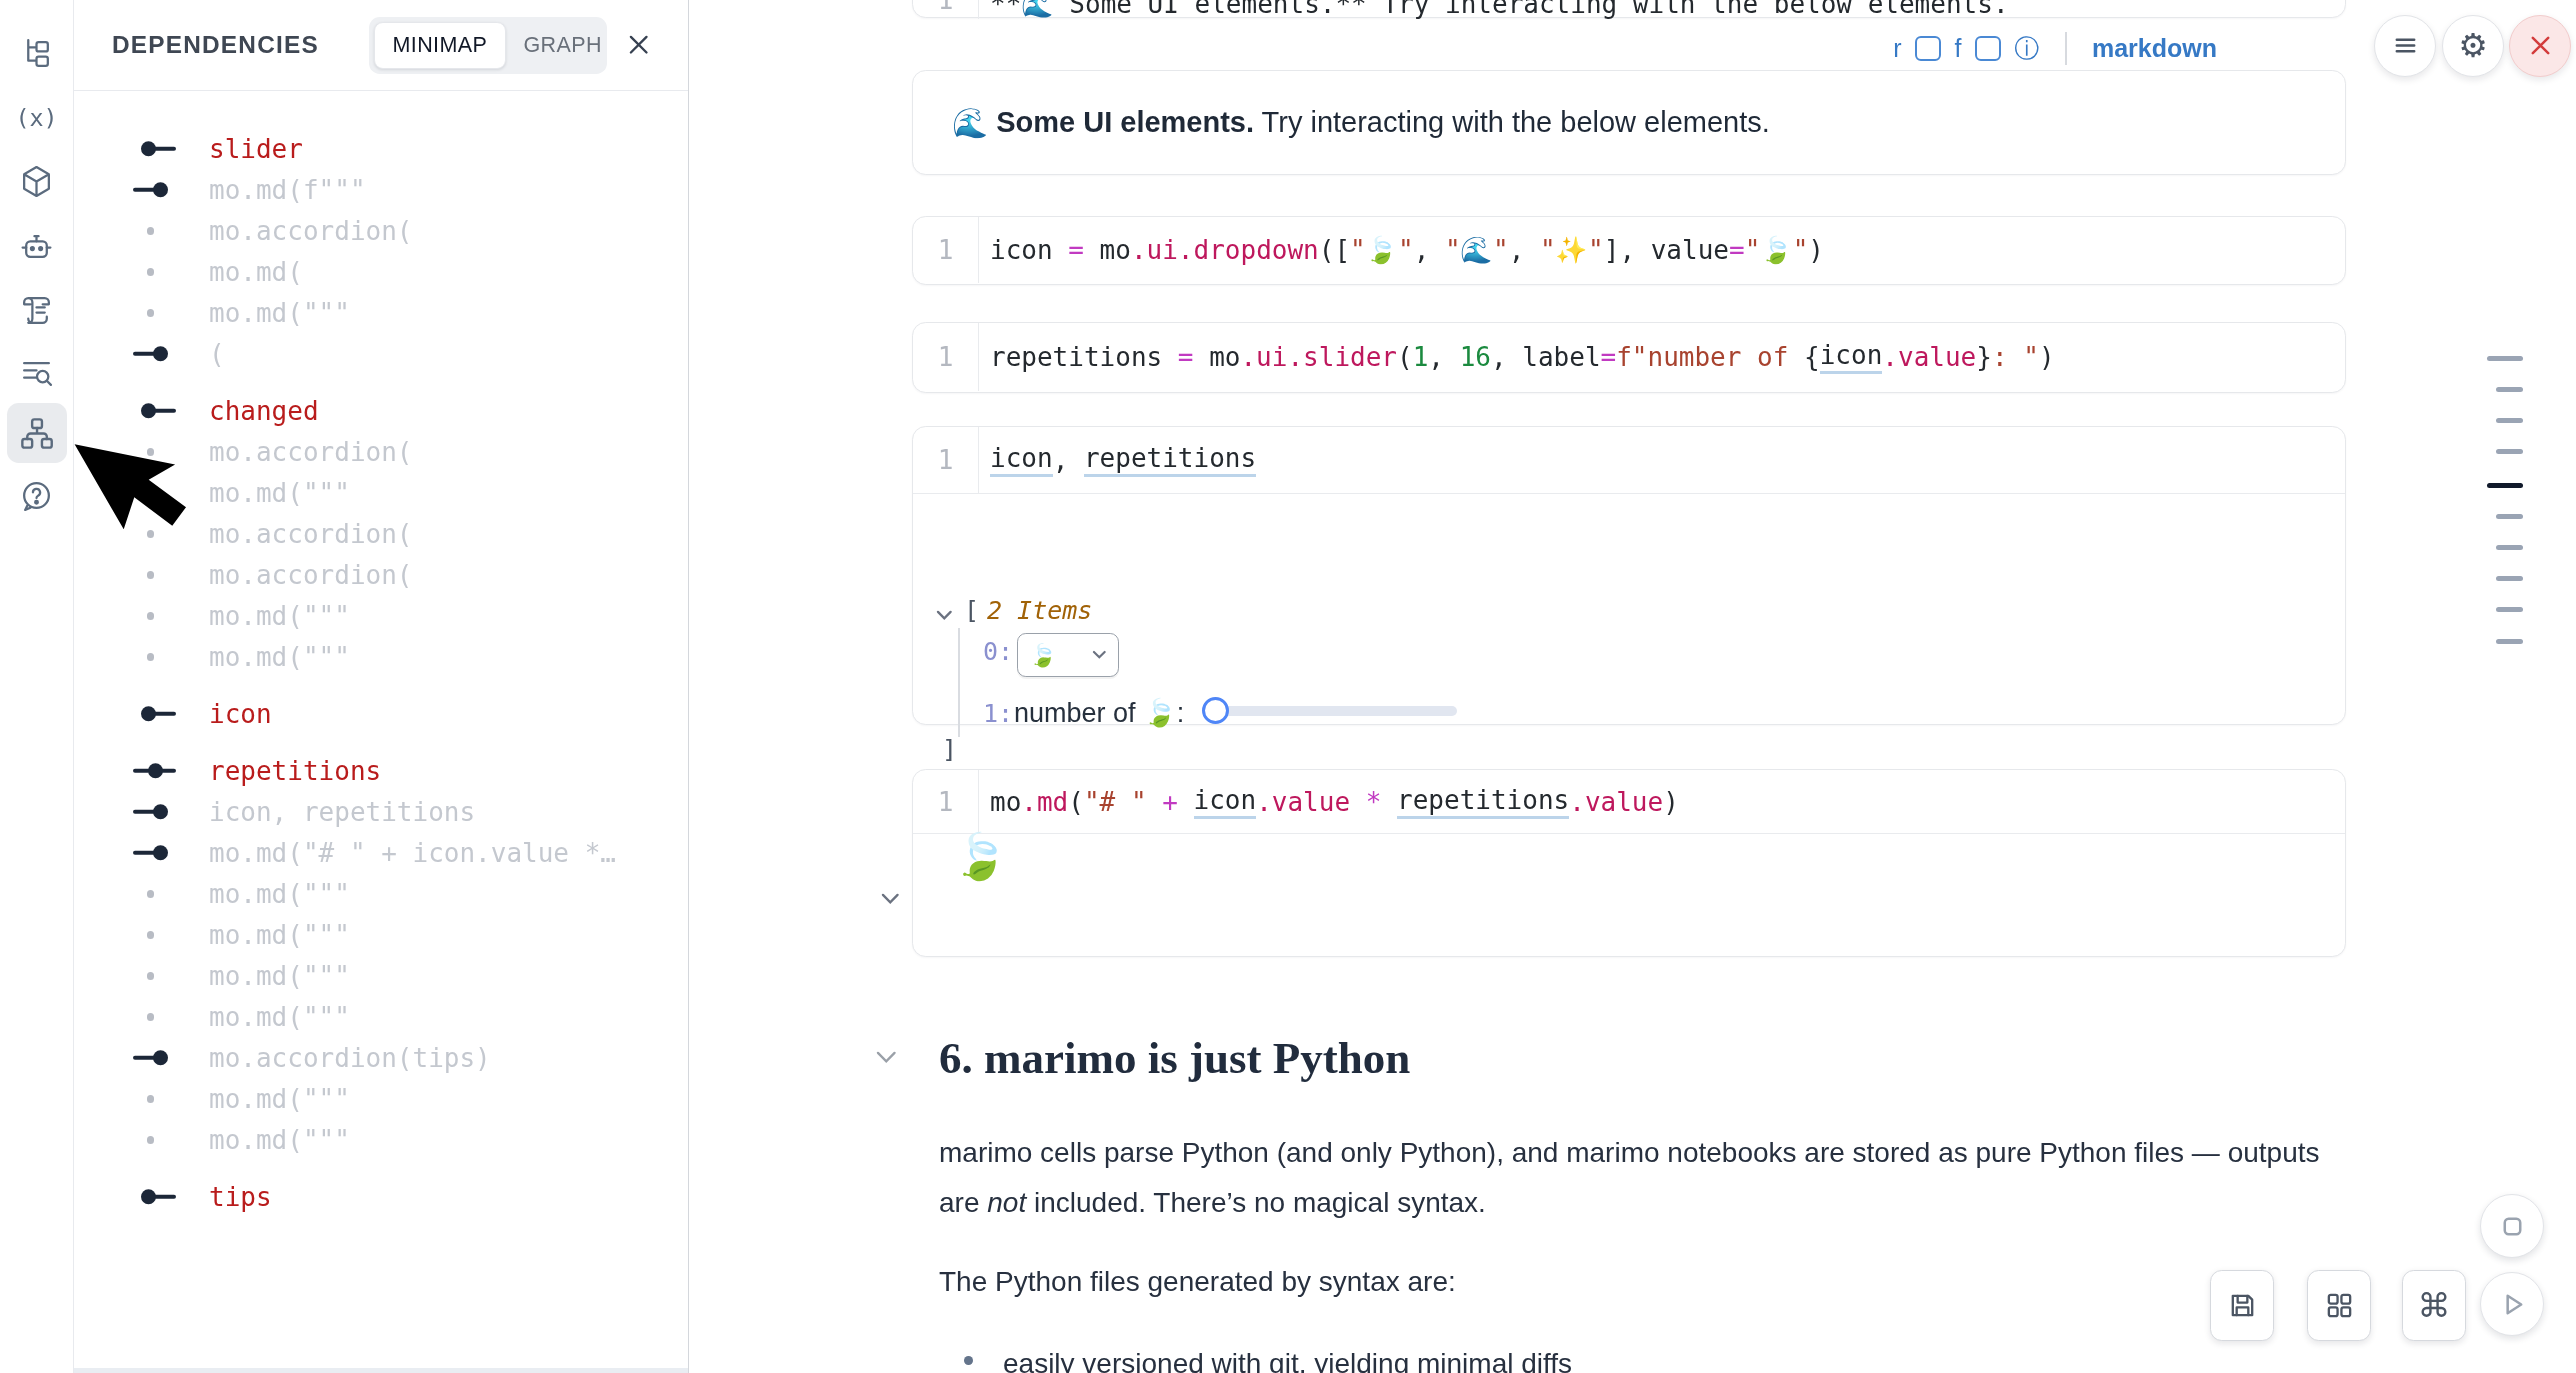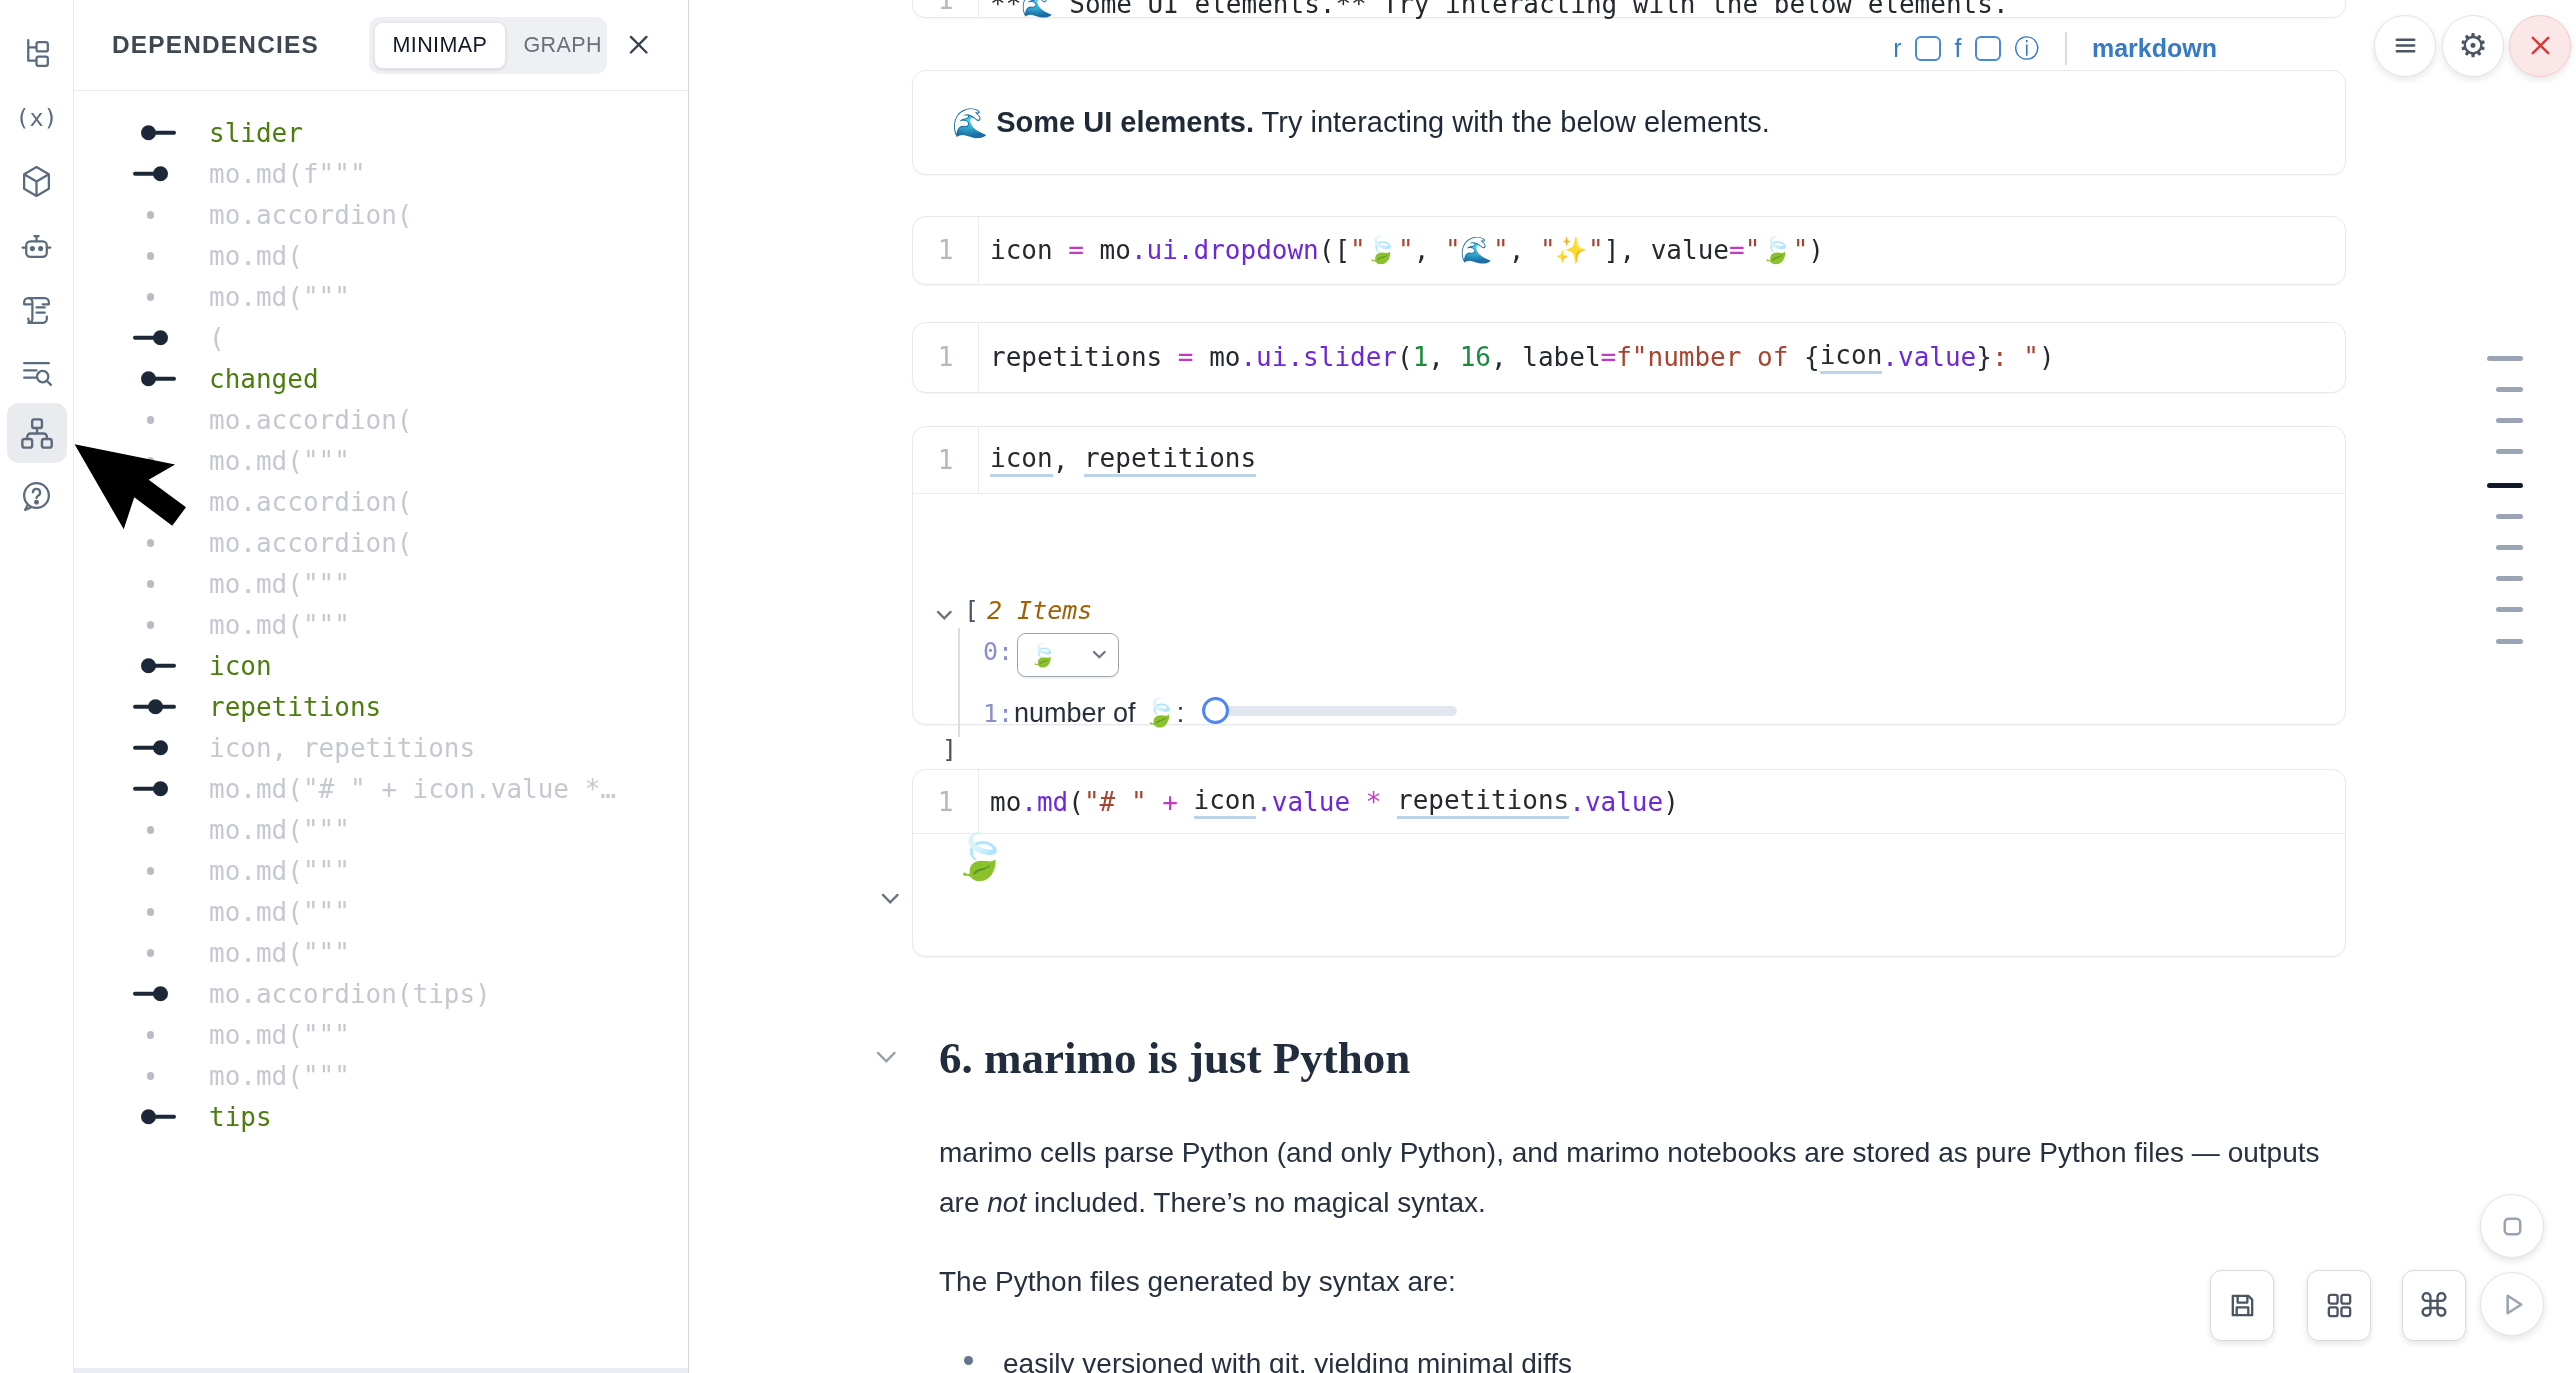--- a/index.html
+++ b/index.html
@@ -19,41 +19,41 @@
   .dep-header{position:absolute;left:0;top:0;width:100%;height:90px;border-bottom:1.5px solid #e8eaee;}
   .dep-title{position:absolute;left:39px;top:50%;transform:translateY(-50%);font-size:24.4px;font-weight:700;letter-spacing:1.2px;color:#3f4753;}
   .seg{position:absolute;left:296px;top:16.6px;width:238px;height:57px;background:#eef0f3;border-radius:10.7px;display:flex;align-items:center;padding:0 4.9px;box-sizing:border-box;}
   .seg-btn{border:none;background:transparent;height:47px;padding:0 17.6px;border-radius:8.8px;font-family:"Liberation Sans",sans-serif;font-size:21.5px;font-weight:400;letter-spacing:0.4px;color:#69707a;}
   .seg-btn.active{background:#fff;color:#111827;box-shadow:0 1px 2.9px rgba(16,24,40,.12);border:1px solid #e5e7eb;}
   .dep-close{position:absolute;left:546px;top:25px;width:39px;height:39px;border:none;background:transparent;display:flex;align-items:center;justify-content:center;}
   .dep-close svg{stroke:#374151;stroke-width:2.4;stroke-linecap:round;}
 
   .dep-rows{position:absolute;left:0;top:90px;right:0;bottom:9.8px;padding-top:22.4px;overflow:hidden;}
   .dep-row{display:flex;align-items:center;height:41px;padding-left:60px;font:26px "DejaVu Sans Mono",monospace;color:#c4c8cf;white-space:pre;}
-  .dep-row.dark{color:#4d7c0f;}
+  .dep-row.dark{color:#b91c1c;margin-top:16px;}
   .dep-row .txt{margin-left:31px;}
   .mk{position:relative;width:45px;height:41px;flex:none;}
   .mk i{position:absolute;top:50%;transform:translateY(-50%);border-radius:50%;background:#1c2738;}
   .mk::before,.mk::after{content:none;position:absolute;top:50%;transform:translateY(-50%);height:4.4px;background:#1c2738;border-radius:2.9px;}
   .mk-dot i{left:13.7px;width:7.8px;height:7.8px;background:#b8bcc4;}
   .mk-def i{left:7.8px;width:15.6px;height:15.6px;}
   .mk-def::after{content:"";left:19.5px;width:23.4px;}
   .mk-use i{left:19.5px;width:15.6px;height:15.6px;}
   .mk-use::before{content:"";left:0;width:23.4px;}
   .mk-defuse i{left:14.6px;width:15.6px;height:15.6px;}
   .mk-defuse::before{content:"";left:0;width:16.6px;}
   .mk-defuse::after{content:"";right:2px;width:16.6px;}
   .panel-scrollbar{position:absolute;left:0;bottom:0;width:100%;height:5.9px;background:#e9edf2;}
 
   
   .cell{position:absolute;left:912px;width:1434px;background:#fff;border:1.5px solid #e6e8eb;border-radius:13.7px;box-sizing:border-box;box-shadow:0 1px 2px rgba(16,24,40,.04);}
   .code-row{position:relative;}
   .gutter{position:absolute;left:0;top:0;bottom:0;width:65px;border-right:1.5px solid #e9ebee;display:flex;align-items:center;justify-content:center;font:26px "DejaVu Sans Mono",monospace;color:#b4b8c0;}
   .code{position:absolute;left:77px;right:9.8px;top:0;bottom:0;display:flex;align-items:center;white-space:pre;font:26px "DejaVu Sans Mono",monospace;overflow:hidden;}
-  .tok-id{color:#24292e;} .tok-op{color:#c13ac1;} .tok-fn{color:#6d28d9;}
+  .tok-id{color:#24292e;} .tok-op{color:#c13ac1;} .tok-fn{color:#be185d;}
   .tok-str{color:#a8432f;} .tok-num{color:#1b8a3f;} .tok-pl{color:#24292e;}
   .tok-u{border-bottom:3.4px solid #bcd4ea;padding-bottom:1px;}
 
   
   .cell1-editor{top:-78px;height:96px;}
   .cell-toolbar{position:absolute;top:29px;left:0;width:2217px;height:39px;display:flex;justify-content:flex-end;align-items:center;gap:13.7px;z-index:5;}
   .tb-letter{font-size:25px;color:#3679c5;}
   .tb-box{width:21.5px;height:21.5px;border:2.4px solid #4a89d4;border-radius:5.9px;}
   .tb-info{font-size:25px;color:#3679c5;}
   .tb-div{width:2px;height:33px;background:#d7dadf;margin:0 11.7px;}

